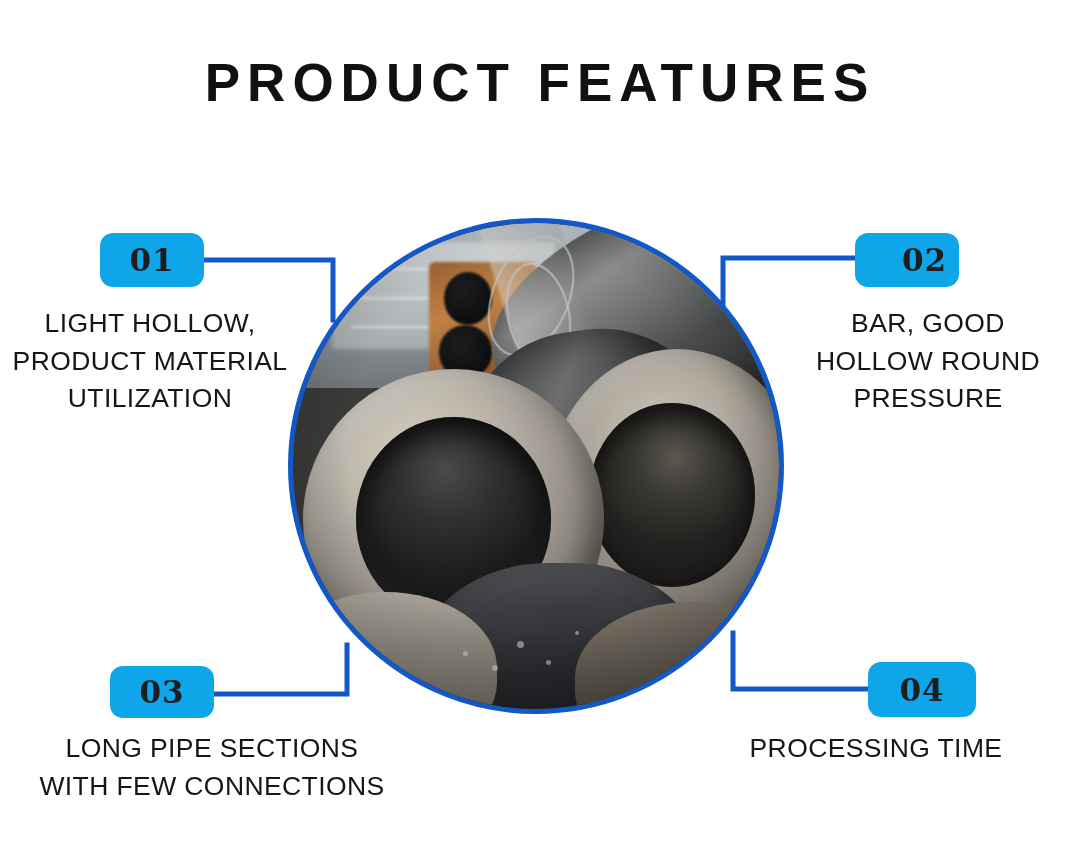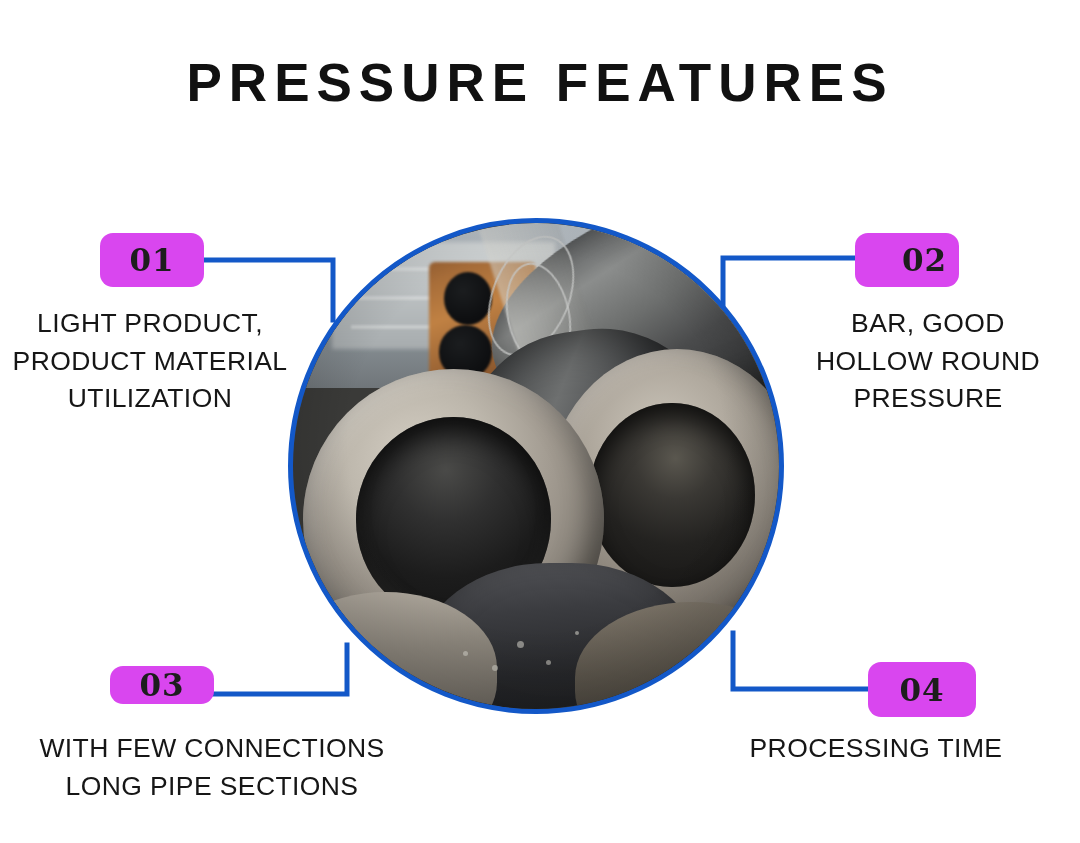--- a/index.html
+++ b/index.html
@@ -204,34 +204,34 @@
   #connectors {
     position: absolute;
     left: 0; top: 0;
     width: 1080px; height: 843px;
     pointer-events: none;
   }
 
   
   .badge {
     position: absolute;
-    background: #d946ef;
+    background: #0ea5e9;
     border-radius: 13px;
     display: flex;
     align-items: center;
     justify-content: center;
     font-family: "DejaVu Serif", "Liberation Serif", serif;
     font-weight: 700;
     font-size: 31px;
     color: #1d1d1d;
     letter-spacing: 1px;
   }
   #badge-01 { left: 100px; top: 233px; width: 104px; height: 54px; }
   #badge-02 { left: 855px; top: 233px; width: 104px; height: 54px; padding-left: 35px; }
-  #badge-03 { left: 110px; top: 666px; width: 104px; height: 38px; }
+  #badge-03 { left: 110px; top: 666px; width: 104px; height: 52px; }
   #badge-04 { left: 868px; top: 662px; width: 108px; height: 55px; }
 
   
   .feature-text {
     position: absolute;
     text-align: center;
     font-size: 26.5px;
     line-height: 1.42;
     font-weight: 400;
     color: #161616;
@@ -240,21 +240,21 @@
   #text-01 { left: 0px;   top: 305px; width: 300px; }
   #text-02 { left: 778px; top: 305px; width: 300px; }
   #text-03 { left: 8px;   top: 730px; width: 408px; }
   #text-04 { left: 706px; top: 730px; width: 340px; }
 
   .feature-text .ln { display: block; white-space: nowrap; }
 </style>
 </head>
 <body>
 
-<div id="page-title">PRESSURE FEATURES</div>
+<div id="page-title">PRODUCT FEATURES</div>
 
 <svg id="connectors" viewBox="0 0 1080 843" width="1080" height="843">
   <g fill="none" stroke="#1358c8" stroke-width="5" stroke-linecap="square">
     <path d="M204 260 H333 V320"></path>
     <path d="M855 258 H723 V308"></path>
     <path d="M214 694 H347 V645"></path>
     <path d="M868 689 H733 V633"></path>
   </g>
 </svg>
 
@@ -295,31 +295,31 @@
     <div class="vignette"></div>
   </div>
 </div>
 
 <div class="badge" id="badge-01">01</div>
 <div class="badge" id="badge-02">02</div>
 <div class="badge" id="badge-03">03</div>
 <div class="badge" id="badge-04">04</div>
 
 <div class="feature-text" id="text-01">
-  <span class="ln">LIGHT PRODUCT,</span>
+  <span class="ln">LIGHT HOLLOW,</span>
   <span class="ln">PRODUCT MATERIAL</span>
   <span class="ln">UTILIZATION</span>
 </div>
 
 <div class="feature-text" id="text-02">
   <span class="ln">BAR, GOOD</span>
   <span class="ln">HOLLOW ROUND</span>
   <span class="ln">PRESSURE</span>
 </div>
 
 <div class="feature-text" id="text-03">
+  <span class="ln">LONG PIPE SECTIONS</span>
   <span class="ln">WITH FEW CONNECTIONS</span>
-  <span class="ln">LONG PIPE SECTIONS</span>
 </div>
 
 <div class="feature-text" id="text-04">
   <span class="ln">PROCESSING TIME</span>
 </div>
 
 </body></html>

